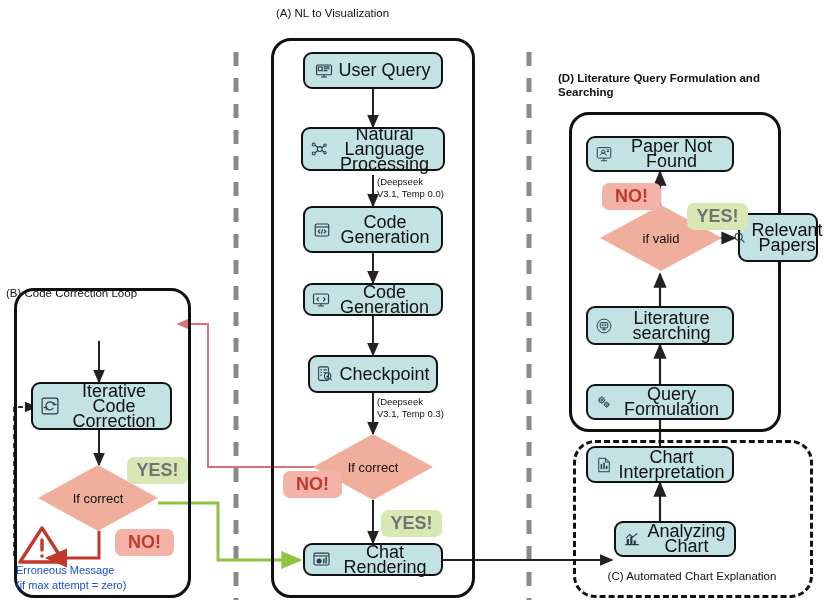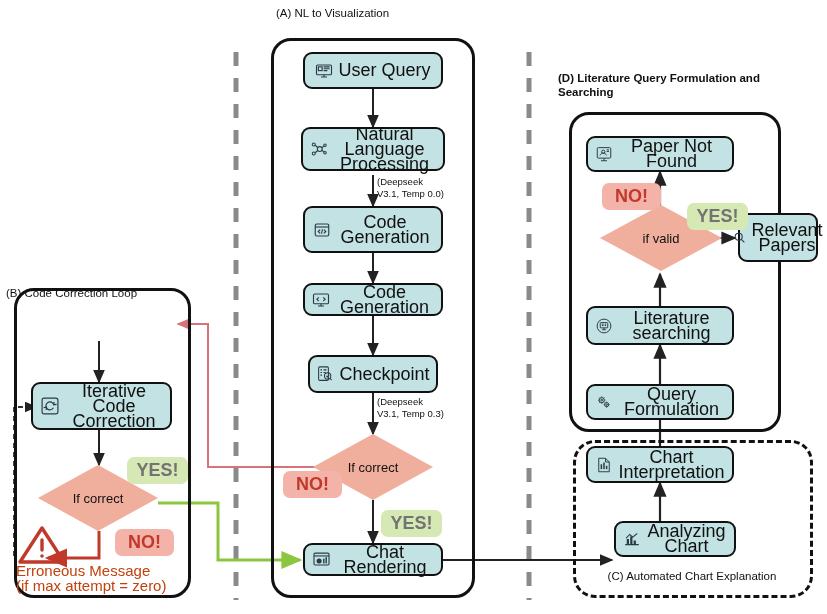--- a/index.html
+++ b/index.html
@@ -24,21 +24,21 @@
            font-size:13px;color:#111;}
   .diamond .dshape{position:absolute;inset:0;background:#f0ae9c;
            clip-path:polygon(50% 0%,100% 50%,50% 100%,0% 50%);}
   .diamond .dtxt{position:relative;z-index:2;font-weight:400;}
 
   .badge{position:absolute;border-radius:7px;font-size:18px;font-weight:700;
          display:flex;align-items:center;justify-content:center;padding:2px 7px;}
   .badge.no{background:#f4b3a8;color:#c0392b;}
   .badge.yes{background:#d6e8b4;color:#737373;}
 
-  .errlabel{position:absolute;color:#c2410c;font-size:15px;line-height:15px;white-space:pre-line;}
+  .errlabel{position:absolute;color:#1d4ed8;font-size:11px;line-height:15px;white-space:pre-line;}
   .warn{position:absolute;}
 </style>
 </head>
 <body>
 
 <div id="stage">
 
   <svg class="svglayer" viewBox="0 0 827 614">
     <defs>
       <marker id="ah" markerWidth="8" markerHeight="8" refX="6.2" refY="3" orient="auto">

